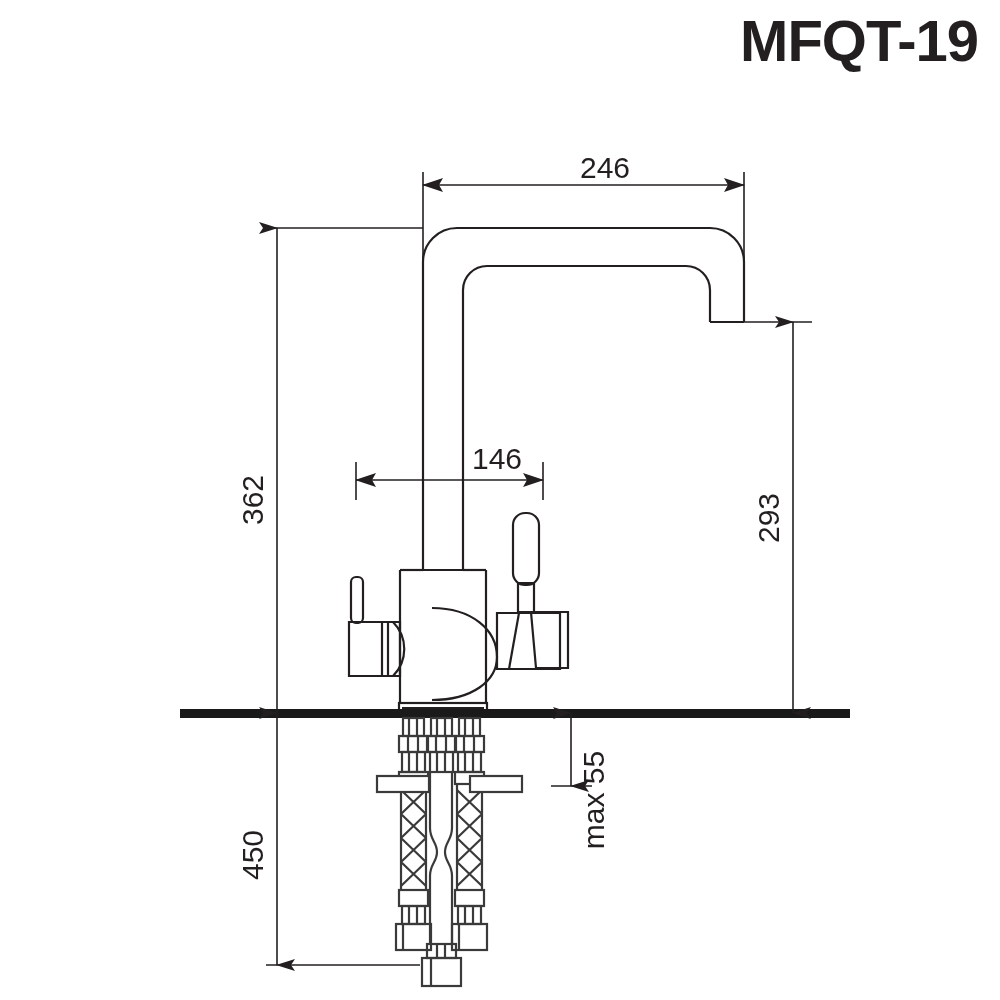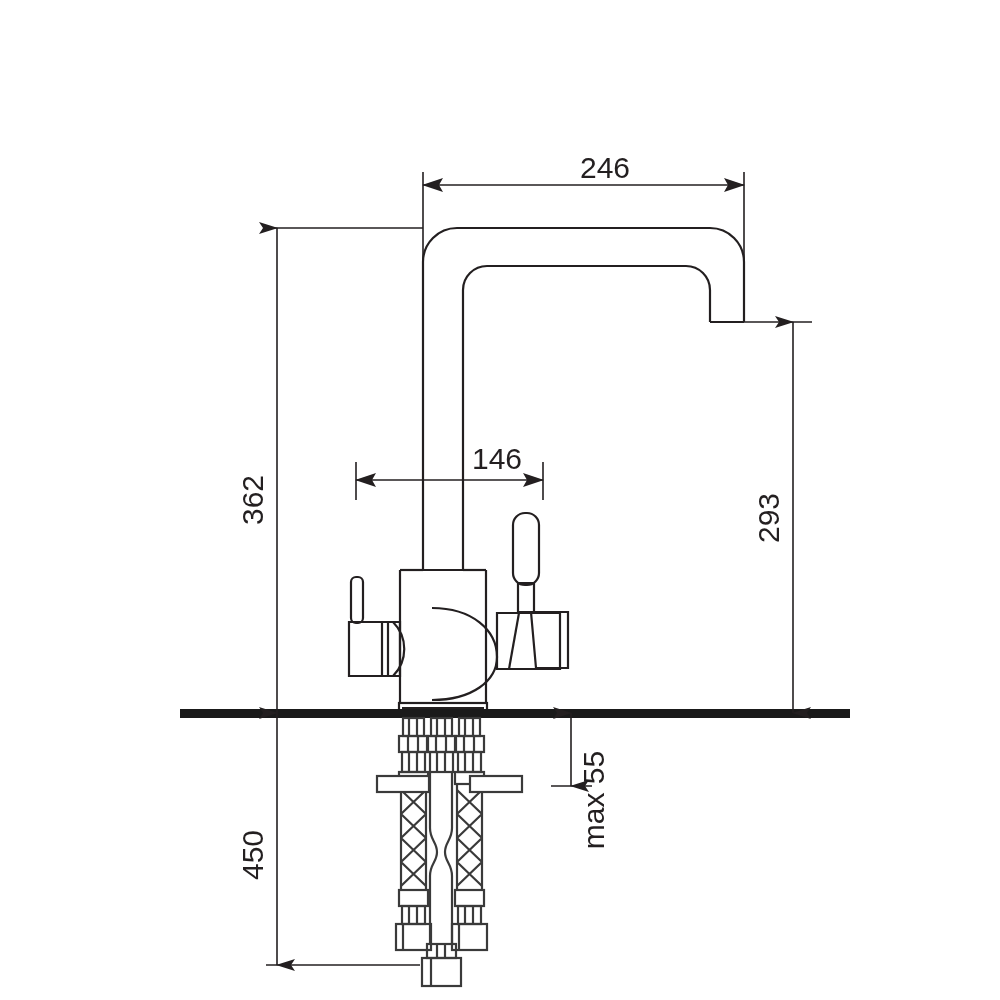--- a/index.html
+++ b/index.html
@@ -43,20 +43,21 @@
     font-family: "Liberation Sans", sans-serif;
     fill: #231f20;
     font-size: 30px;
   }
 </style>
 </head>
 <body>
 
 <div id="sheet">
 
+  <div id="title">MFQT-19</div>
 
   <svg id="drawing" viewBox="0 0 1000 1000" xmlns="http://www.w3.org/2000/svg">
 
     <defs>
       <marker id="arrUp" markerWidth="14" markerHeight="20" refX="7" refY="1" orient="auto" markerUnits="userSpaceOnUse">
         <path d="M7,0 L13,19 L7,15 L1,19 Z" fill="#231f20"></path>
       </marker>
       <marker id="arrLeft" markerWidth="22" markerHeight="16" refX="1" refY="8" orient="auto" markerUnits="userSpaceOnUse">
         <path d="M0,8 L21,1 L17,8 L21,15 Z" fill="#231f20"></path>
       </marker>

